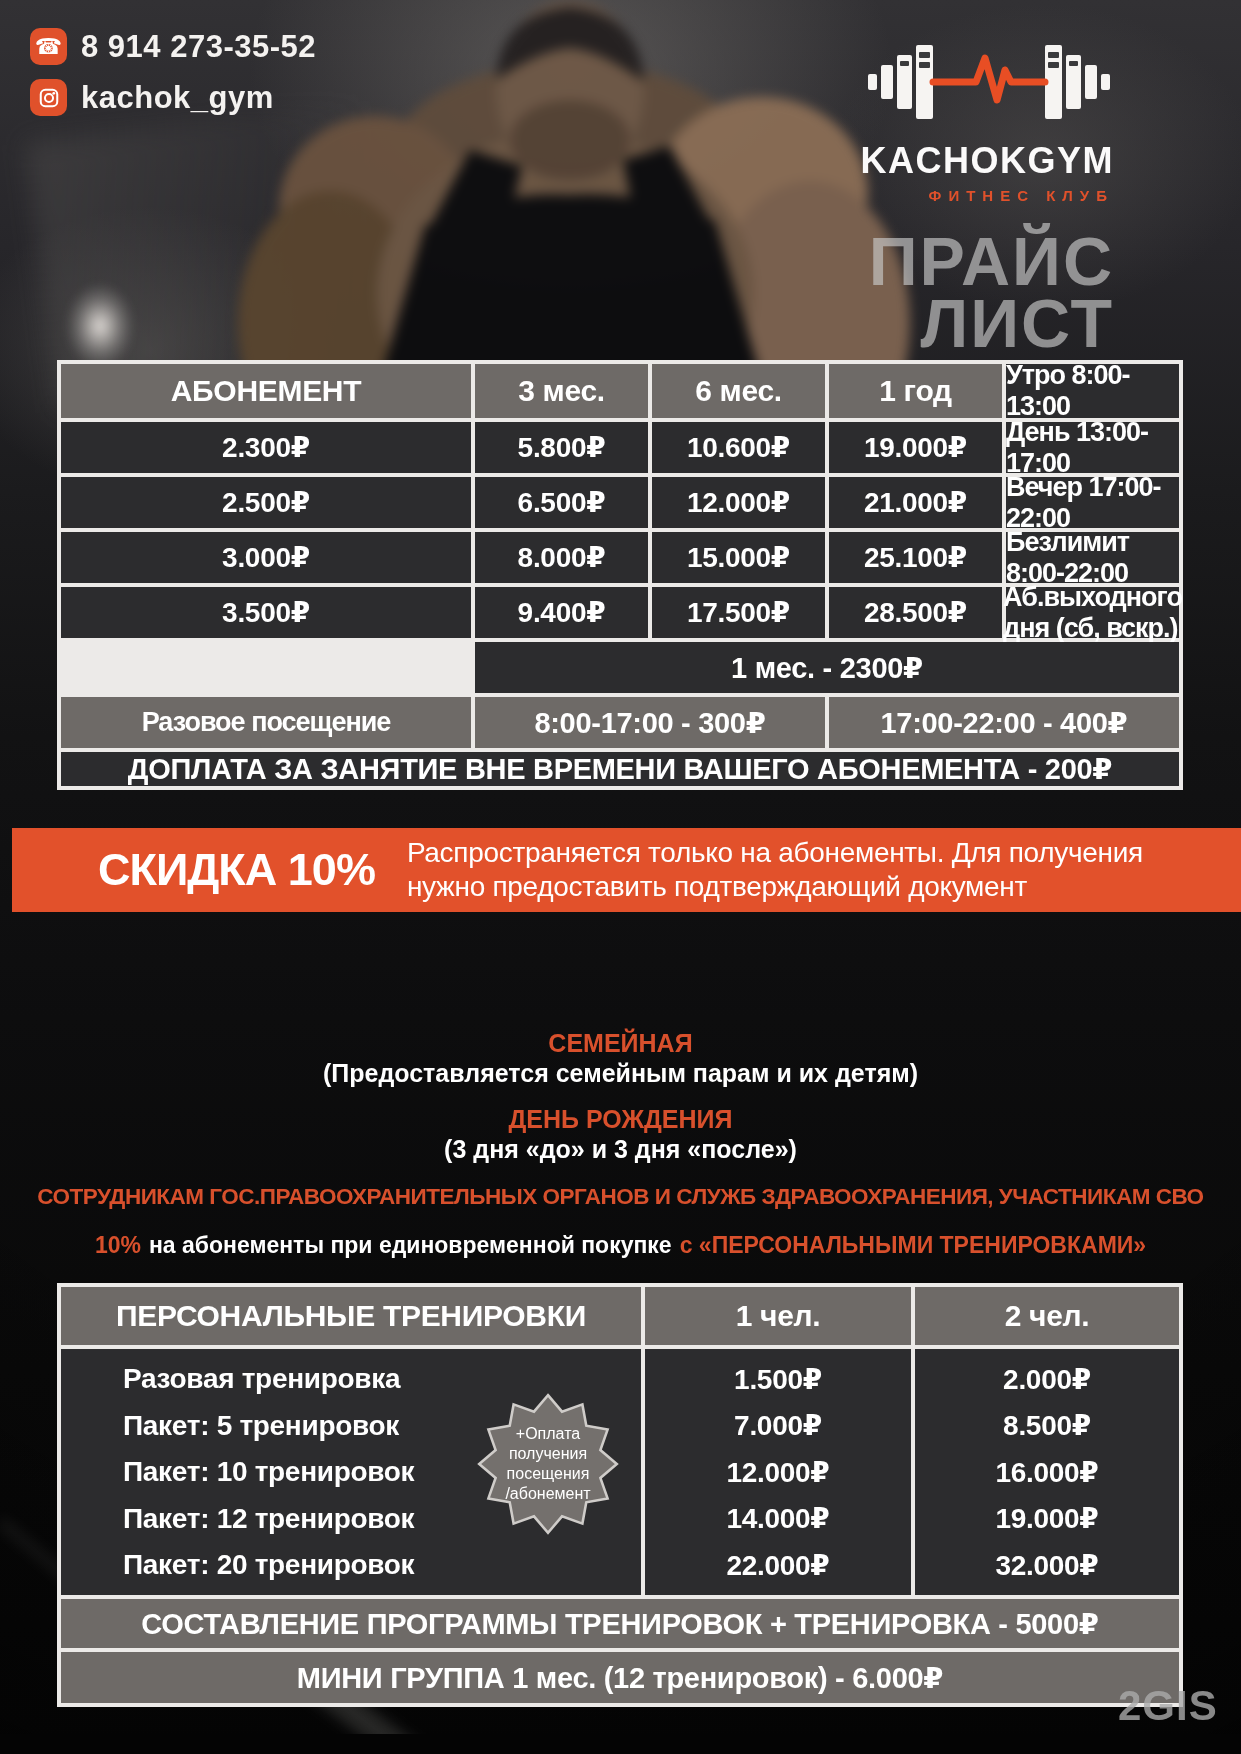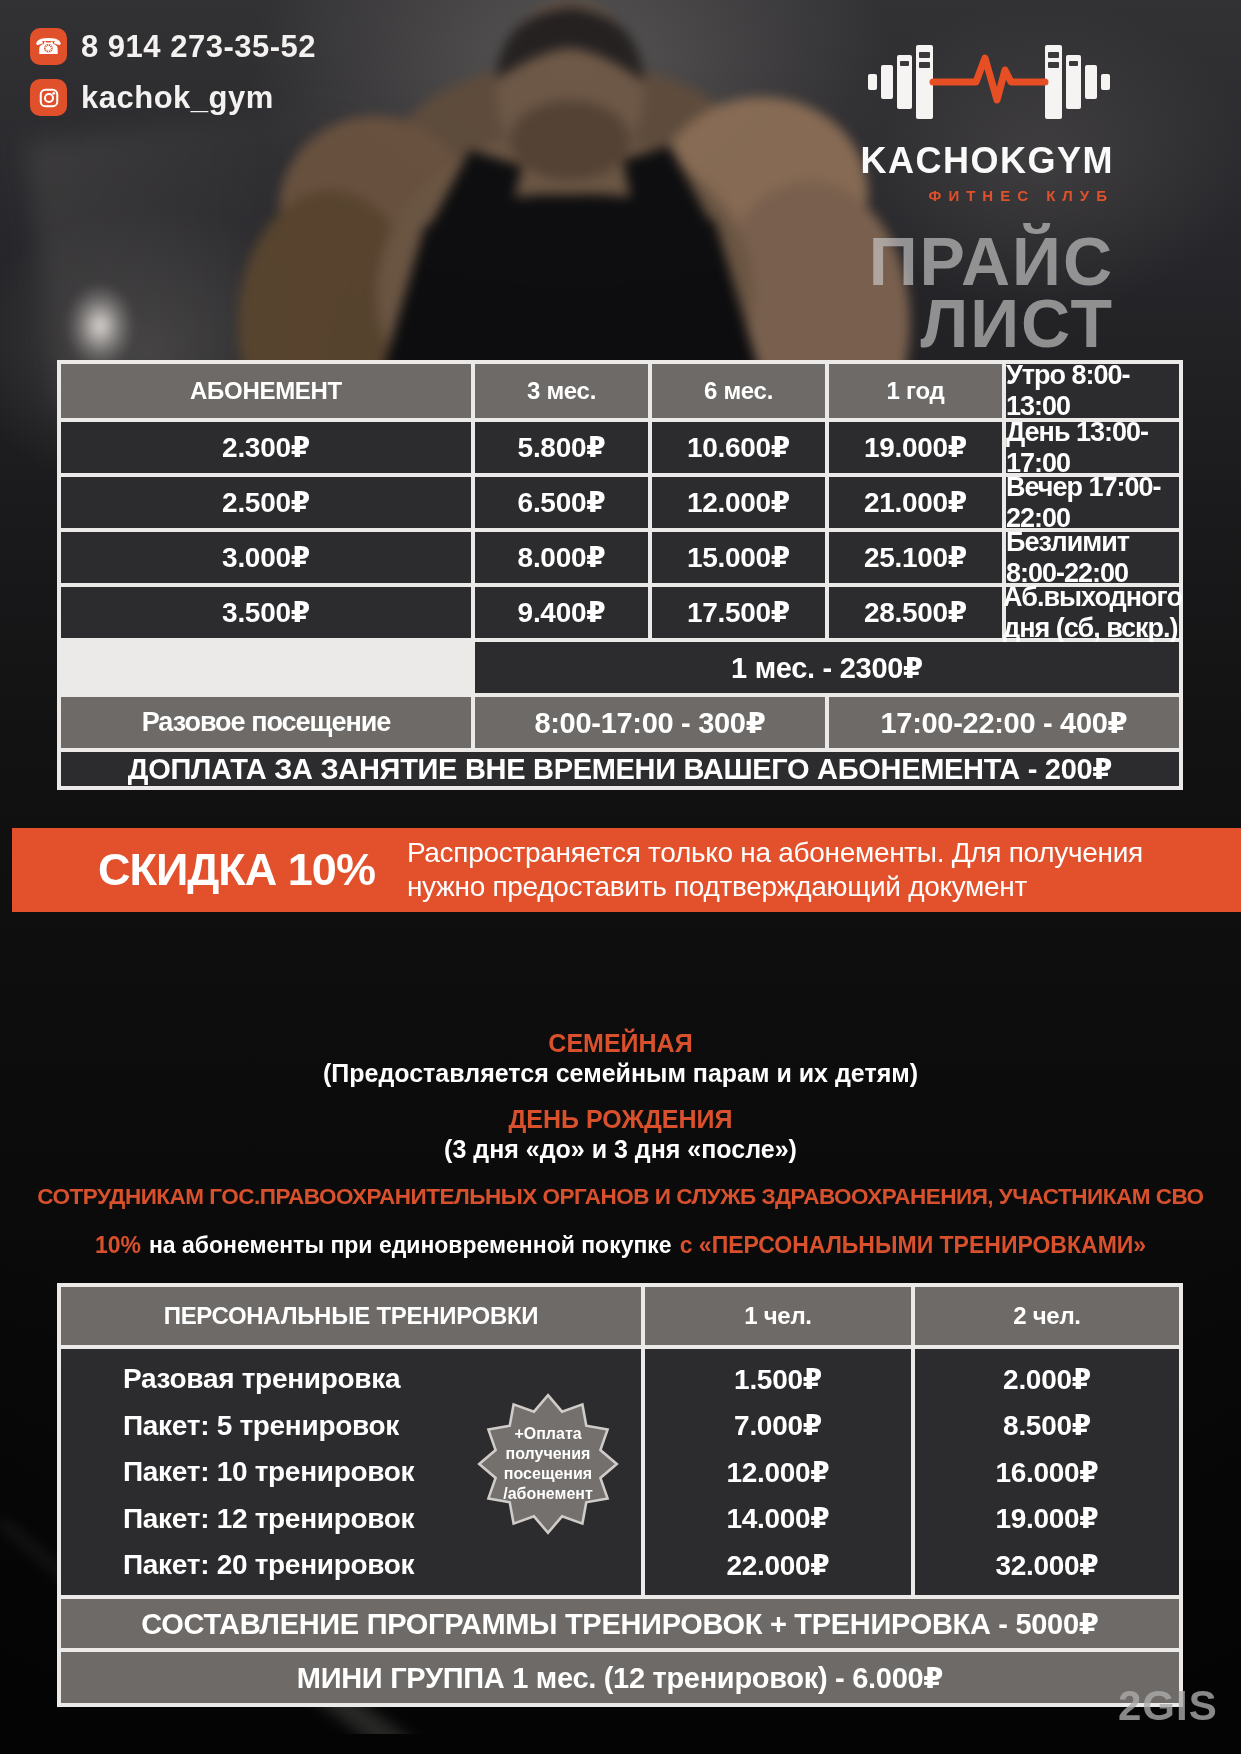--- a/index.html
+++ b/index.html
@@ -45,21 +45,21 @@
   .t{position:absolute;left:57px;width:1126px;display:grid;gap:4px;padding:4px;
     box-sizing:border-box;background:#eceae8;}
   .t1{top:360px;grid-template-columns:410px 173px 173px 173px 173px;
       grid-template-rows:54px repeat(6,51px);}
   .t2{top:1283px;grid-template-columns:580px 266px 264px;
       grid-template-rows:58px 246px 49px 51px;}
   .hc,.gc{background:#6e6a67;}
   .dc{background:rgba(23,23,25,0.9);}
   .cell{display:flex;align-items:center;justify-content:center;color:#fff;
     font-weight:700;letter-spacing:-0.3px;}
-  .hc{color:#fff;font-size:24px;}
+  .hc{color:#fff;font-size:30px;}
   .val{font-size:28px;}
   .lab{font-size:27px;letter-spacing:-1px;}
   .span4{grid-column:2/6;}
   .span2a{grid-column:2/4;}
   .span2b{grid-column:4/6;}
   .span5{grid-column:1/6;}
   .span3{grid-column:1/4;}
   .big{font-size:29px;}
   
   .bodycol{display:flex;flex-direction:column;justify-content:space-between;
@@ -83,21 +83,21 @@
   .promo-staff{color:#d8502c;font-weight:700;font-size:22.5px;letter-spacing:-0.5px;
     white-space:nowrap;margin:20px 0 22px 0;}
   .promo-personal{font-size:23px;font-weight:700;white-space:nowrap;}
   .promo-personal .orange{color:#d8502c;}
   .promo-personal span{margin:0 4px;}
 
   
   .badge{position:absolute;left:462px;top:1378px;width:172px;height:172px;z-index:5;}
   .badge svg{position:absolute;inset:0;}
   .badge-text{position:absolute;inset:0;display:flex;flex-direction:column;align-items:center;
-    justify-content:center;color:#fff;font-size:16px;line-height:20px;font-weight:700;text-align:center;}
+    justify-content:center;color:#fff;font-size:16px;line-height:20px;font-weight:400;text-align:center;}
 
   
   .watermark{position:absolute;left:1118px;top:1682px;color:rgba(170,170,170,0.8);
     font-weight:700;font-size:42px;letter-spacing:1px;z-index:6;}
 </style>
 </head>
 <body>
 
 <div class="poster">
 

